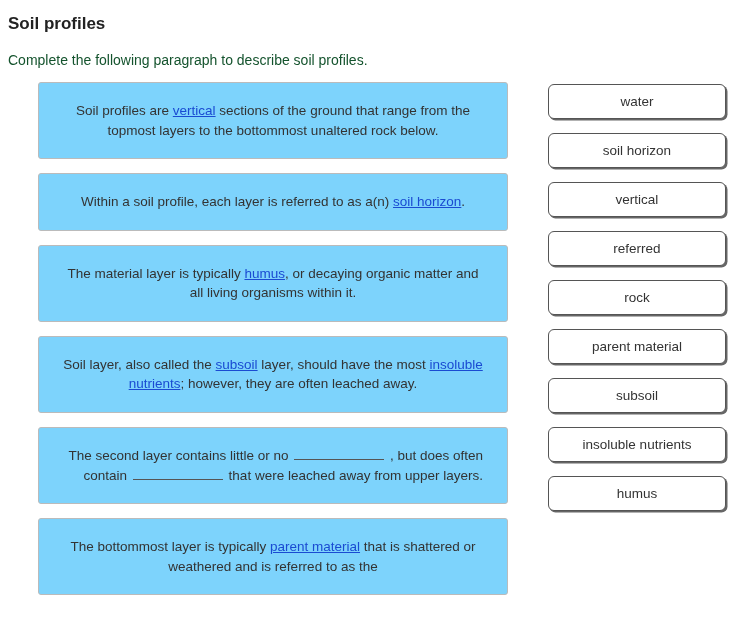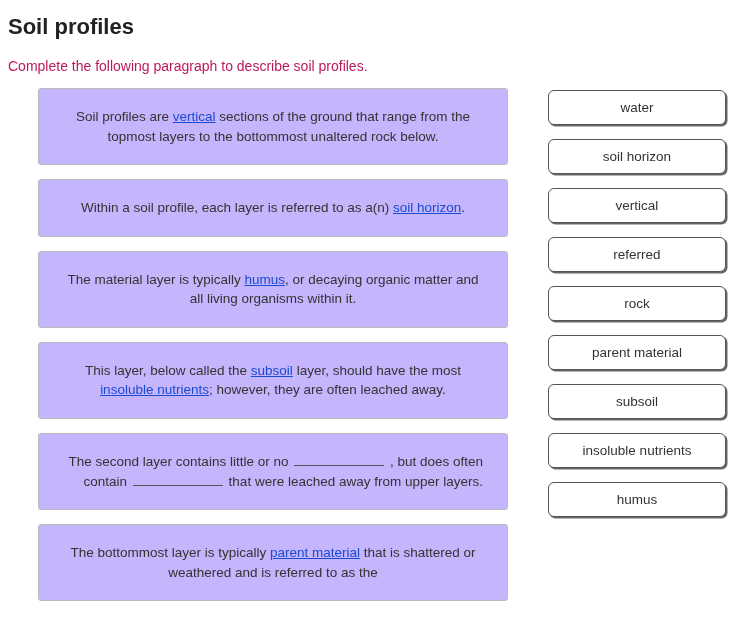--- a/index.html
+++ b/index.html
@@ -6,28 +6,28 @@
   body {
     margin: 0;
     padding: 10px 8px 20px 8px;
     font-family: Arial, Helvetica, sans-serif;
     font-size: 14px;
     color: #333;
     background: #fff;
     width: 744px;
   }
   h2.page-title {
-    font-size: 22px;
+    font-size: 17px;
     font-weight: bold;
     color: #222;
     margin: 4px 0 18px 0;
   }
   .instructions {
     font-size: 14px;
-    color: #be185d;
+    color: #14532d;
     margin: 0 0 14px 0;
   }
   .columns {
     display: flex;
     align-items: flex-start;
   }
   .left-col {
     flex: 0 0 500px;
     padding-left: 30px;
   }
@@ -39,21 +39,21 @@
   }
   .sentence-box {
     border: 1px solid #bbb;
     border-radius: 3px;
     padding: 18px 24px;
     margin-bottom: 14px;
     text-align: center;
     font-size: 13.5px;
     line-height: 1.45;
     color: #333;
-    background: #c4b5fd;
+    background: #7dd3fc;
   }
   .sentence-box.left-text {
     text-align: right;
   }
   .filled {
     color: #1a4bd2;
     text-decoration: underline;
   }
   .blank {
     display: inline-block;
@@ -91,21 +91,21 @@
 
     <div class="sentence-box">
       <span>Within a soil profile, each layer is referred to as a(n) </span><span class="filled">soil horizon</span><span>.</span>
     </div>
 
     <div class="sentence-box">
       <span>The material layer is typically </span><span class="filled">humus</span><span>, or decaying organic matter and all living organisms within it.</span>
     </div>
 
     <div class="sentence-box">
-      <span>This layer, below called the </span><span class="filled">subsoil</span><span> layer, should have the most </span><span class="filled">insoluble nutrients</span><span>; however, they are often leached away.</span>
+      <span>Soil layer, also called the </span><span class="filled">subsoil</span><span> layer, should have the most </span><span class="filled">insoluble nutrients</span><span>; however, they are often leached away.</span>
     </div>
 
     <div class="sentence-box left-text">
       <span>The second layer contains little or no </span><span class="blank"></span><span> , but does often contain </span><span class="blank"></span><span> that were leached away from upper layers.</span>
     </div>
 
 
     <div class="sentence-box">
       <span>The bottommost layer is typically </span><span class="filled">parent material</span><span> that is shattered or weathered and is referred to as the </span>
     </div>

